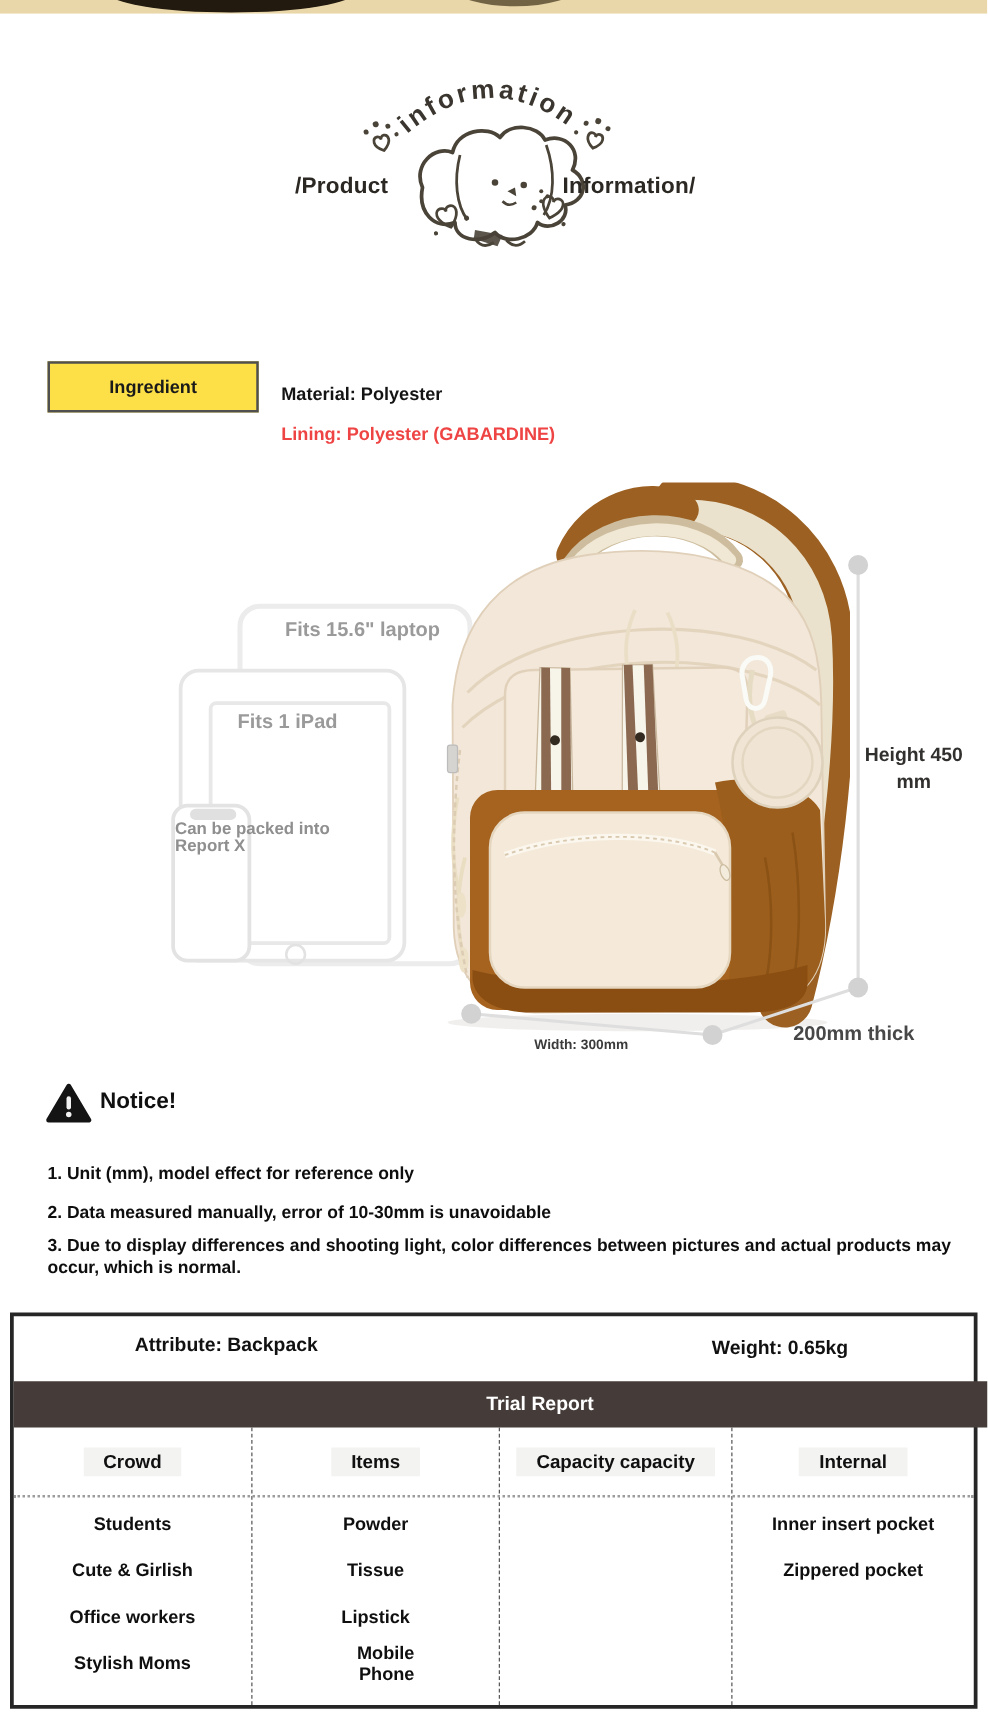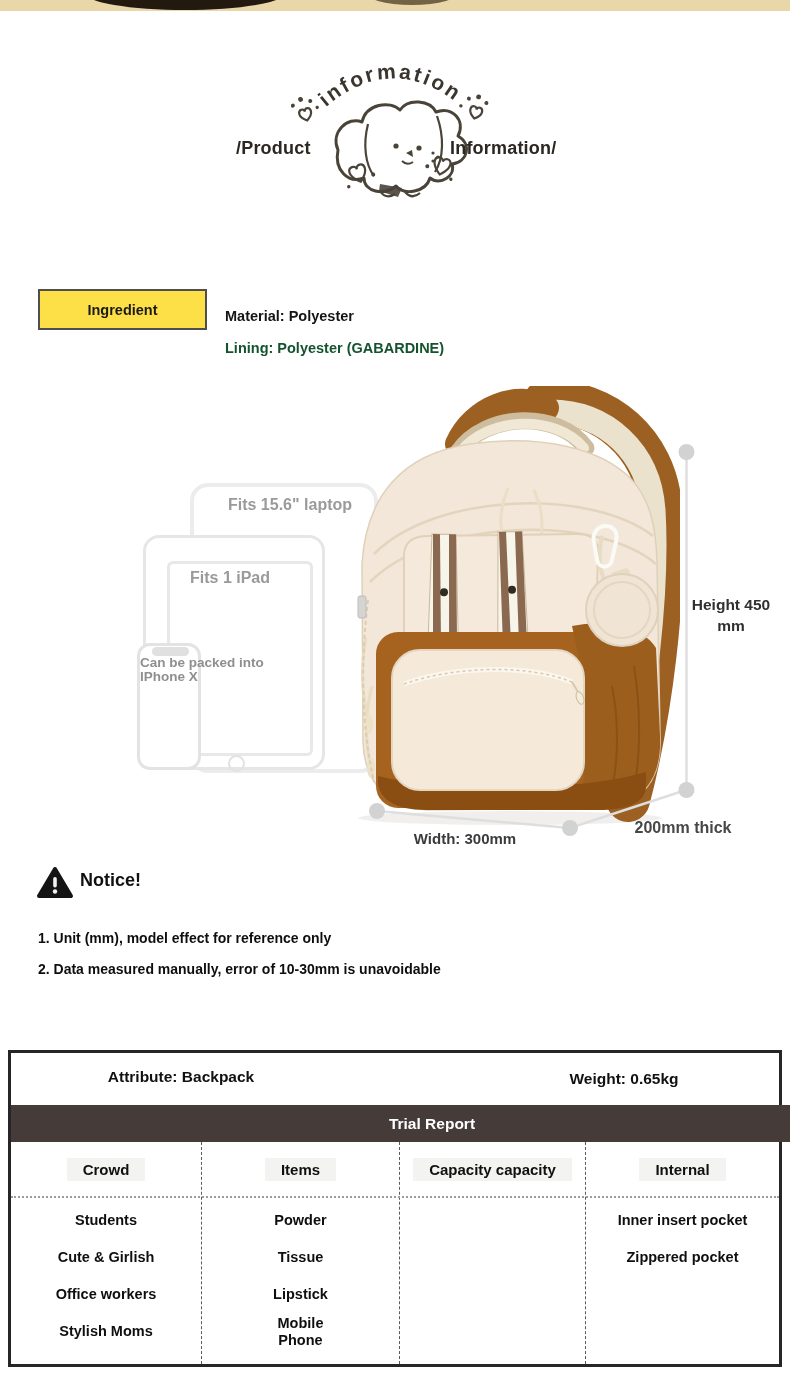--- a/index.html
+++ b/index.html
@@ -14,40 +14,40 @@
 
   
   .title-left{left:236px;top:138px;font-size:18px;font-weight:700;color:#2b2722;letter-spacing:.2px;}
   .title-right{left:450px;top:138px;font-size:18px;font-weight:700;color:#2b2722;letter-spacing:.2px;}
 
   
   .ing-box{left:38px;top:289px;width:169px;height:41px;border:2.5px solid #4f4f4f;background:#fde047;
     display:flex;align-items:center;justify-content:center;box-sizing:border-box;}
   .ing-box span{font-size:14.5px;font-weight:700;color:#1a1a1a;}
   .ing-line1{left:225px;top:308px;font-size:14.5px;font-weight:700;color:#141414;}
-  .ing-line2{left:225px;top:340px;font-size:14.5px;font-weight:700;color:#14532d;}
+  .ing-line2{left:225px;top:340px;font-size:14.5px;font-weight:700;color:#ef4444;}
 
   
   .dev{box-sizing:border-box;background:#fff;}
   .laptop{left:190px;top:483px;width:188px;height:290px;border:4px solid #ececec;border-radius:18px;}
   .ipad{left:143px;top:535px;width:182px;height:235px;border:3.5px solid #e6e6e6;border-radius:16px;}
   .ipad-screen{left:21px;top:23px;width:140px;height:189px;border:3px solid #e8e8e8;border-radius:6px;background:transparent;}
   .ipad-home{left:82px;top:217px;width:13px;height:13px;border:2.5px solid #e2e2e2;border-radius:50%;}
   .iphone{left:137px;top:643px;width:64px;height:127px;border:3px solid #e3e3e3;border-radius:13px;}
   .iphone-notch{left:12px;top:1px;width:37px;height:9px;border-radius:5px;background:#e0e0e0;}
   .lab{color:#9a9a9a;font-weight:700;text-align:center;}
   .laptop-label{left:205px;top:496px;width:170px;font-size:16px;}
   .ipad-label{left:150px;top:569px;width:160px;font-size:16px;}
   .iphone-label{left:140px;top:656px;width:210px;font-size:13.5px;color:#8f8f8f;font-weight:700;text-align:left;line-height:14px;white-space:nowrap;z-index:6;}
 
   
   .backpack-svg{left:350px;top:386px;z-index:5;}
   .dims-svg{left:0;top:0;z-index:7;pointer-events:none;}
   .height-label{left:672px;top:594px;width:118px;text-align:center;font-size:15.5px;font-weight:700;color:#31302e;line-height:21px;z-index:8;}
-  .width-label{left:380px;top:830px;width:170px;text-align:center;font-size:15px;font-weight:700;color:#3b3b3b;z-index:8;}
+  .width-label{left:380px;top:830px;width:170px;text-align:center;font-size:11px;font-weight:700;color:#3b3b3b;z-index:8;}
   .thick-label{left:608px;top:819px;width:150px;text-align:center;font-size:16px;font-weight:700;color:#474747;z-index:8;}
 
   
   .notice-icon{left:36px;top:866px;}
   .notice-title{left:80px;top:870px;font-size:18px;font-weight:700;color:#101010;}
   .note{left:38px;width:748px;font-size:14px;font-weight:700;color:#0e0e0e;line-height:17px;}
   .note1{top:930px;} .note2{top:961px;} .note3{top:988px;}
 
   
   .spec-table{left:8px;top:1050px;width:774px;height:317px;border:3px solid #262626;box-sizing:border-box;background:#fff;}
@@ -58,21 +58,21 @@
   .band span{color:#ffffff;font-size:15.5px;font-weight:700;}
   .cols{position:absolute;left:0;top:89px;width:100%;height:222px;display:flex;}
   .col{box-sizing:border-box;height:100%;}
   .col1{width:191px;} .col2{width:198px;} .col3{width:186px;} .col4{flex:1;}
   .col:not(:last-child){border-right:1.5px dashed #5a5a5a;}
   .col-h{height:54px;display:flex;align-items:center;justify-content:center;}
   .col-h .hl{background:#f3f3f2;padding:3px 16px;font-size:15px;font-weight:700;color:#101010;white-space:nowrap;}
   .dotline{position:absolute;left:0;top:143px;width:100%;height:0;border-top:2px dotted #9c9c9c;}
   .rows{padding-top:6px;}
   .cell{height:37px;display:flex;align-items:center;justify-content:center;text-align:center;}
-  .cell span{font-size:14.5px;font-weight:700;color:#0f0f0f;line-height:1.15;}
+  .cell span{font-size:14.5px;font-weight:700;color:#0f0f0f;line-height:1.15;text-align:right;}
   .col2 .cell:nth-child(4) span{display:inline-block;max-width:62px;}
 </style>
 </head>
 <body>
 <div id="canvas">
 
   <svg class="abs top-strip" width="790" height="11" viewBox="0 0 790 11">
     <rect x="0" y="0" width="790" height="11" fill="#e9d6a9"></rect>
     <ellipse cx="185" cy="-7" rx="100" ry="17" fill="#221a0e"></ellipse>
     <ellipse cx="412" cy="-9" rx="48" ry="14" fill="#5d4f33" opacity="0.85"></ellipse>
@@ -142,21 +142,21 @@
     <div class="abs ipad-screen"></div>
     <div class="abs ipad-home"></div>
   </div>
   <div class="abs dev iphone">
     <div class="abs iphone-notch"></div>
   </div>
   <div class="abs lab laptop-label">Fits 15.6" laptop</div>
   <div class="abs lab ipad-label">Fits 1 iPad</div>
   <div class="abs iphone-label">
     <div>Can be packed into</div>
-    <div>IPhone X</div>
+    <div>Report X</div>
   </div>
 
   <svg class="abs backpack-svg" width="330" height="440" viewBox="0 0 330 440">
     <ellipse cx="160" cy="432" rx="152" ry="7" fill="rgba(70,45,20,0.08)"></ellipse>
 
     <path d="M 195,16 C 255,14 305,58 310,120 C 316,210 300,330 278,414" fill="none" stroke="#9c6122" stroke-width="44" stroke-linecap="round"></path>
     <path d="M 200,26 C 256,26 299,66 303,124 C 308,208 293,324 274,402" fill="none" stroke="#ebe2cd" stroke-width="25" stroke-linecap="round"></path>
     <rect x="292" y="162" width="14" height="7" rx="3" fill="#d3c7ac" transform="rotate(6 299 165)"></rect>
     <rect x="286" y="268" width="14" height="7" rx="3" fill="#d3c7ac" transform="rotate(8 293 271)"></rect>
     <path d="M 108,58 C 124,22 168,6 196,22" fill="none" stroke="#9c6122" stroke-width="26" stroke-linecap="round"></path>
@@ -222,20 +222,21 @@
   <div class="abs thick-label">200mm thick</div>
 
   <svg class="abs notice-icon" width="38" height="34" viewBox="0 0 38 34">
     <path d="M19,3 L35,30 L3,30 Z" fill="#141414" stroke="#141414" stroke-width="4" stroke-linejoin="round"></path>
     <rect x="17.2" y="11" width="3.6" height="10.5" rx="1.8" fill="#f2f2f2"></rect>
     <circle cx="19" cy="25.5" r="2.2" fill="#f2f2f2"></circle>
   </svg>
   <div class="abs notice-title">Notice!</div>
   <div class="abs note note1">1. Unit (mm), model effect for reference only</div>
   <div class="abs note note2">2. Data measured manually, error of 10-30mm is unavoidable</div>
+  <div class="abs note note3">3. Due to display differences and shooting light, color differences between pictures and actual products may occur, which is normal.</div>
 
   <div class="abs spec-table">
     <div class="attr-row">
       <span class="attr">Attribute: Backpack</span>
       <span class="weight">Weight: 0.65kg</span>
     </div>
     <div class="band">
       <span>Trial Report</span>
     </div>
     <div class="cols">

